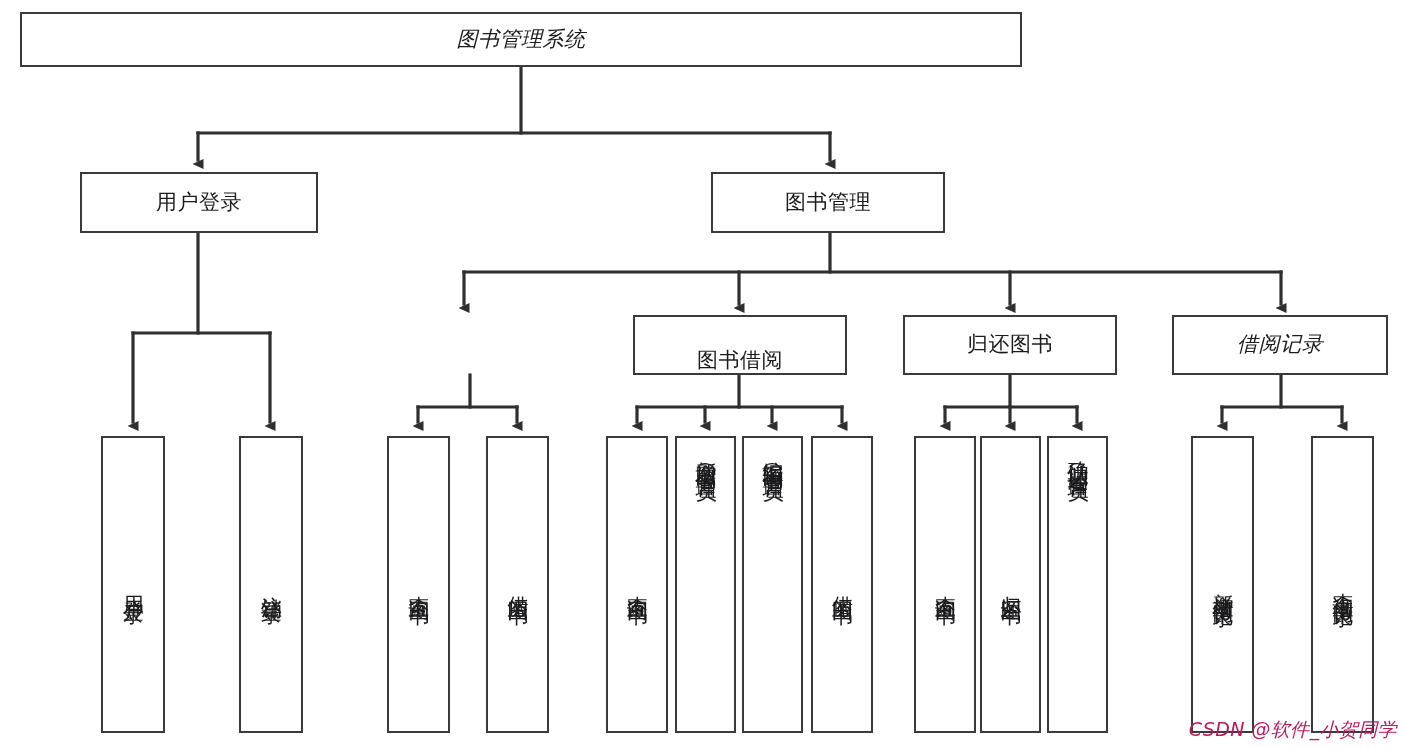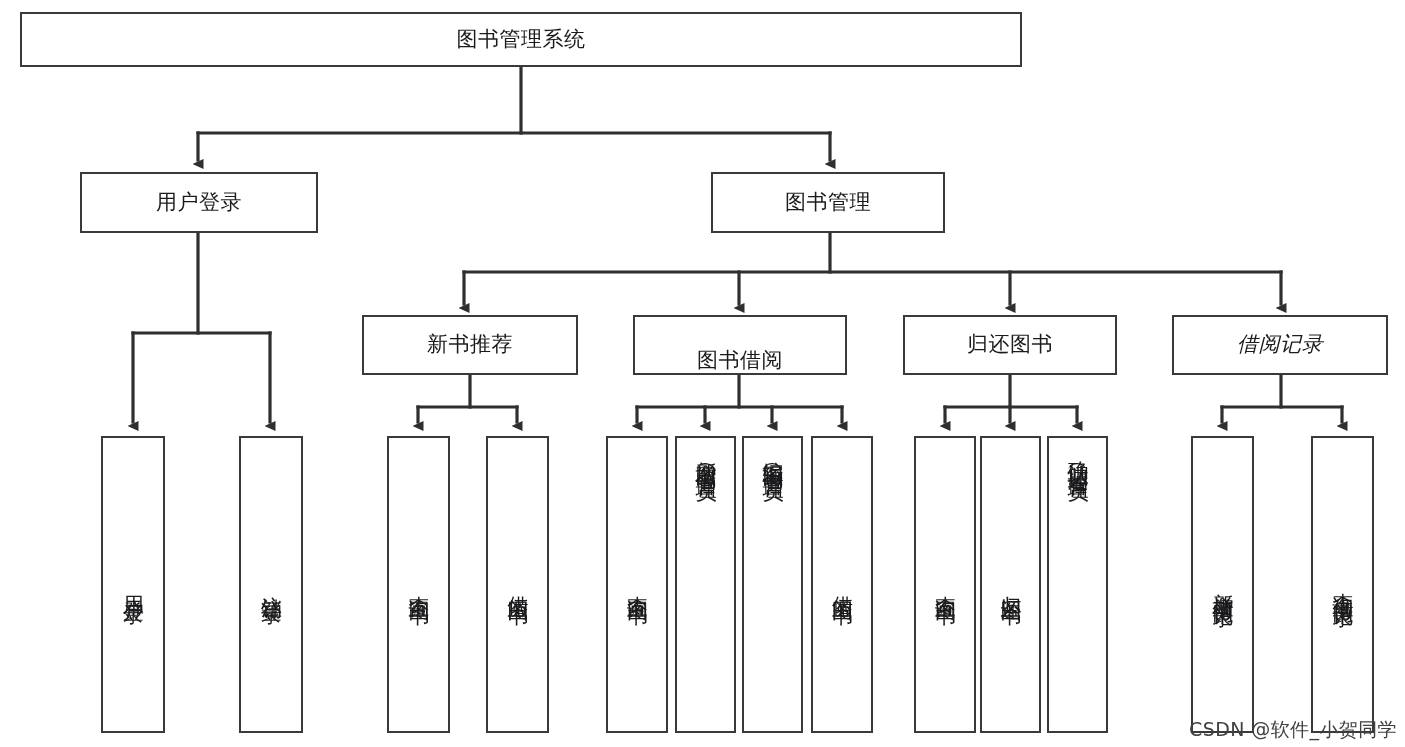--- a/index.html
+++ b/index.html
@@ -56,24 +56,25 @@
   }
   .node.leaf.center {
     align-items: center;
     padding-top: 0;
   }
   .watermark {
     position: absolute;
     right: 8px;
     bottom: 4px;
     font-size: 19px;
-    color: #404040;
+    color: #be185d;
     letter-spacing: 0.4px;
     white-space: nowrap;
     z-index: 5;
+    font-style: italic;
   }
 </style>
 </head>
 <body>
 
 <div id="canvas">
 
   <svg id="edges" viewBox="0 0 1405 747" xmlns="http://www.w3.org/2000/svg">
     <defs>
       <marker id="arrow" markerWidth="10" markerHeight="11" refX="1" refY="5.5" orient="auto" markerUnits="userSpaceOnUse">
@@ -117,34 +118,31 @@
       <path d="M1010,407 L1010,422" marker-end="url(#arrow)"></path>
       <path d="M1077,407 L1077,422" marker-end="url(#arrow)"></path>
 
       <path d="M1281,375 L1281,407"></path>
       <path d="M1222,407 L1342,407"></path>
       <path d="M1222,407 L1222,422" marker-end="url(#arrow)"></path>
       <path d="M1342,407 L1342,422" marker-end="url(#arrow)"></path>
     </g>
   </svg>
 
-  <div class="node" style="left:20px; top:12px; width:1002px; height:55px;">
+  <div class="node" style="left:20px; top:12px; width:1002px; height:55px;font-style:italic;">
     <span class="label">图书管理系统</span>
   </div>
 
   <div class="node" style="left:80px; top:172px; width:238px; height:61px;">
     <span class="label">用户登录</span>
   </div>
   <div class="node" style="left:711px; top:172px; width:234px; height:61px;">
     <span class="label">图书管理</span>
   </div>
 
-  <div class="node" style="left:362px; top:315px; width:216px; height:60px;">
-    <span class="label">新书推荐</span>
-  </div>
   <div class="node" style="left:633px; top:315px; width:214px; height:60px;align-items:flex-end;">
     <span class="label">图书借阅</span>
   </div>
   <div class="node" style="left:903px; top:315px; width:214px; height:60px;">
     <span class="label">归还图书</span>
   </div>
   <div class="node" style="left:1172px; top:315px; width:216px; height:60px;font-style:italic;">
     <span class="label">借阅记录</span>
   </div>
 

